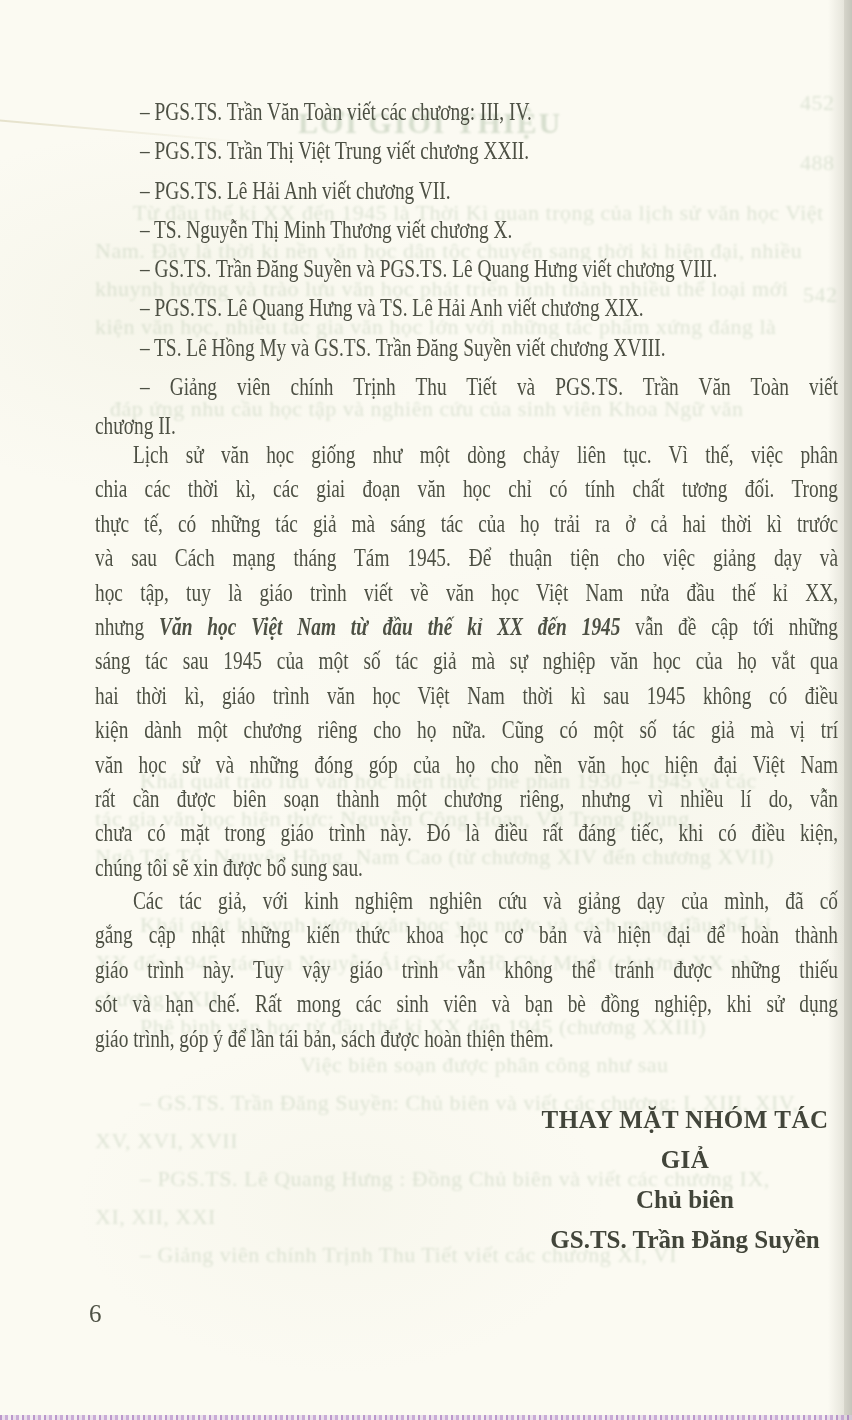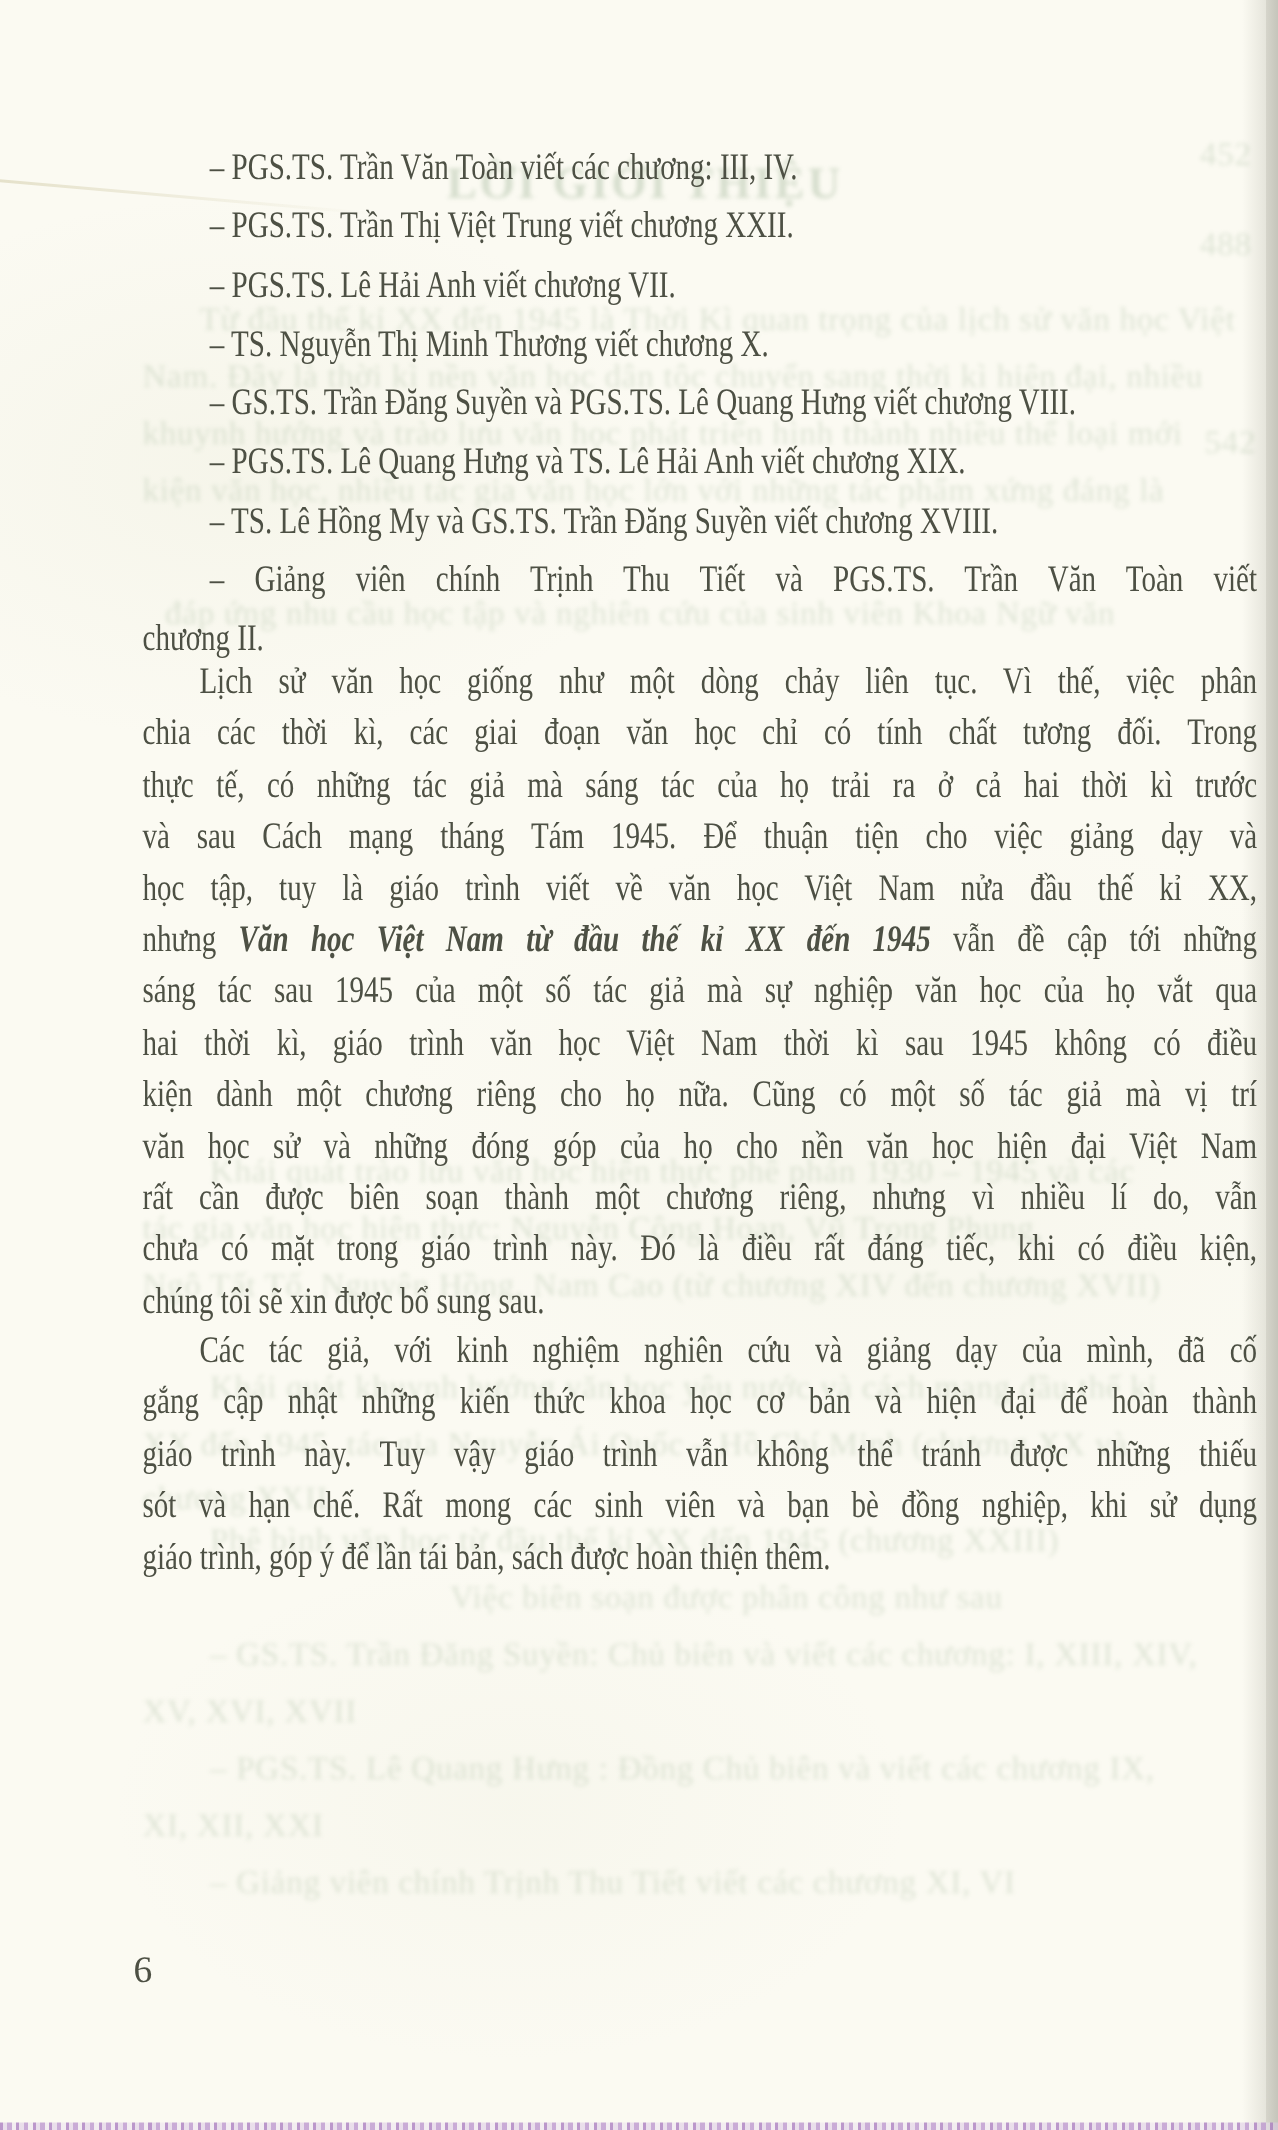--- a/index.html
+++ b/index.html
@@ -126,20 +126,25 @@
     </div>
 
   <div class="tblock" id="para2">
       <div class="line jl pind">Các tác giả, với kinh nghiệm nghiên cứu và giảng dạy của mình, đã cố</div>
       <div class="line jl">gắng cập nhật những kiến thức khoa học cơ bản và hiện đại để hoàn thành</div>
       <div class="line jl">giáo trình này. Tuy vậy giáo trình vẫn không thể tránh được những thiếu</div>
       <div class="line jl">sót và hạn chế. Rất mong các sinh viên và bạn bè đồng nghiệp, khi sử dụng</div>
       <div class="line nl">giáo trình, góp ý để lần tái bản, sách được hoàn thiện thêm.</div>
     </div>
 
+  <div class="signature">
+    <div class="sig-caps">THAY MẶT NHÓM TÁC GIẢ</div>
+    <div>Chủ biên</div>
+    <div>GS.TS. Trần Đăng Suyền</div>
+  </div>
 
   <div class="folio">6</div>
 
   <div class="edge-shade"></div>
   <div class="edge-band"></div>
   <div class="bottom-strip"></div>
 
 </div>
 
 </body></html>

